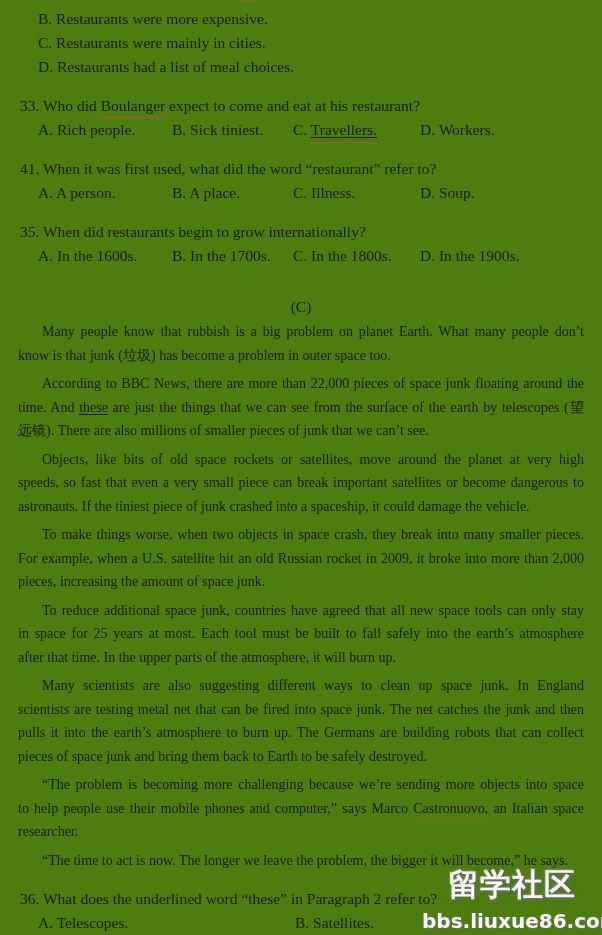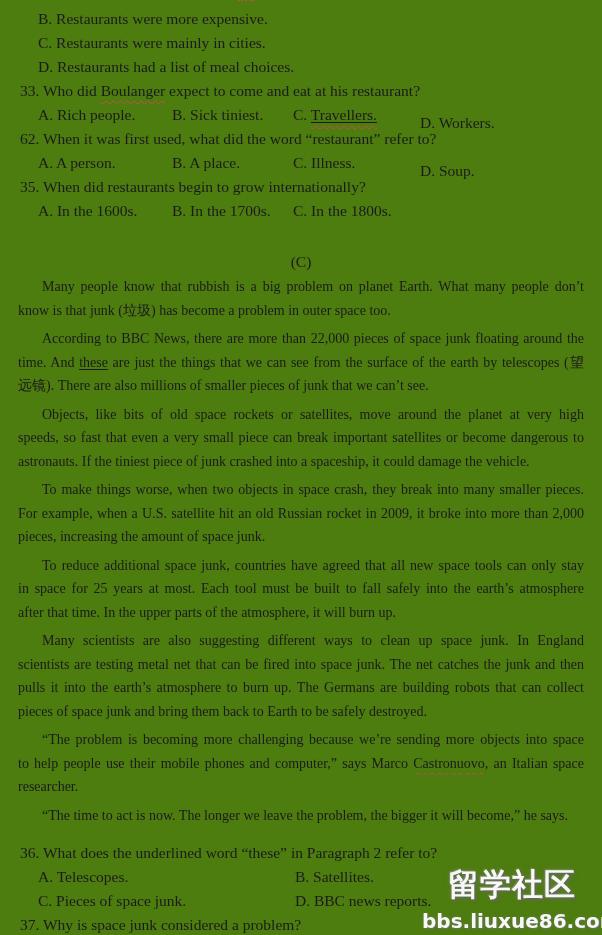--- a/index.html
+++ b/index.html
@@ -8,27 +8,27 @@
     position: relative;
     width: 602px;
     height: 935px;
     background: #4d7c0f;
     color: #1b1b1b;
     font-family: "Liberation Serif", "DejaVu Serif", serif;
     overflow: hidden;
   }
   .top-block { padding-top: 7px; }
   .trow { position: relative; height: 24px; line-height: 24px; font-size: 15.5px; }
-  .qline { padding-left: 20px; }
+  .qline { padding-left: 20px; margin-top: 15px; }
   .lline { padding-left: 38px; }
   .opt { position: absolute; top: 0; white-space: nowrap; }
   .col-a { left: 38px; }
   .col-b { left: 172px; }
   .col-c { left: 293px; }
-  .col-d { left: 420px; margin-top: 8px; }
+  .col-d { left: 420px; }
   .col2-a { left: 38px; }
   .col2-b { left: 295px; }
   .header-c { margin-top: 28px; height: 22px; line-height: 22px; text-align: center; font-size: 15.5px; }
   .passage { width: 566px; margin-left: 18px; margin-top: 2px; font-size: 14px; }
   .para { margin: 0 0 5px 0; }
   .jline { text-align: justify; height: 23.5px; line-height: 23.5px; overflow: hidden; }
   .jline::after { content: ""; display: inline-block; width: 100%; height: 0; }
   .jlast { height: 23.5px; line-height: 23.5px; white-space: nowrap; }
   .indent { text-indent: 24px; }
   .bottom-block { margin-top: 14px; }
@@ -71,36 +71,37 @@
       <span>33. Who did </span><span class="wavy-red">Boulanger</span><span> expect to come and eat at his restaurant?</span>
     </div>
     <div class="trow">
       <span class="opt col-a">A. Rich people.</span>
       <span class="opt col-b">B. Sick tiniest.</span>
       <span class="opt col-c"><span>C. </span><span class="wavy-outer"><span class="solid-u">Travellers.</span></span></span>
       <span class="opt col-d">D. Workers.</span>
     </div>
 
     <div class="trow qline">
-      <span>62. When it was first used, what did the word “restaurant” refer to?</span>
+      <span>41. When it was first used, what did the word “restaurant” refer to?</span>
     </div>
     <div class="trow">
       <span class="opt col-a">A. A person.</span>
       <span class="opt col-b">B. A place.</span>
       <span class="opt col-c">C. Illness.</span>
       <span class="opt col-d">D. Soup.</span>
     </div>
 
     <div class="trow qline">
       <span>35. When did restaurants begin to grow internationally?</span>
     </div>
     <div class="trow">
       <span class="opt col-a">A. In the 1600s.</span>
       <span class="opt col-b">B. In the 1700s.</span>
       <span class="opt col-c">C. In the 1800s.</span>
+      <span class="opt col-d">D. In the 1900s.</span>
     </div>
   </div>
 
   <div class="header-c">(C)</div>
 
   <div class="passage">
 
     <div class="para">
       <div class="jline indent">Many people know that rubbish is a big problem on planet Earth. What many people don’t</div>
       <div class="jlast">know is that junk (垃圾) has become a problem in outer space too.</div>

